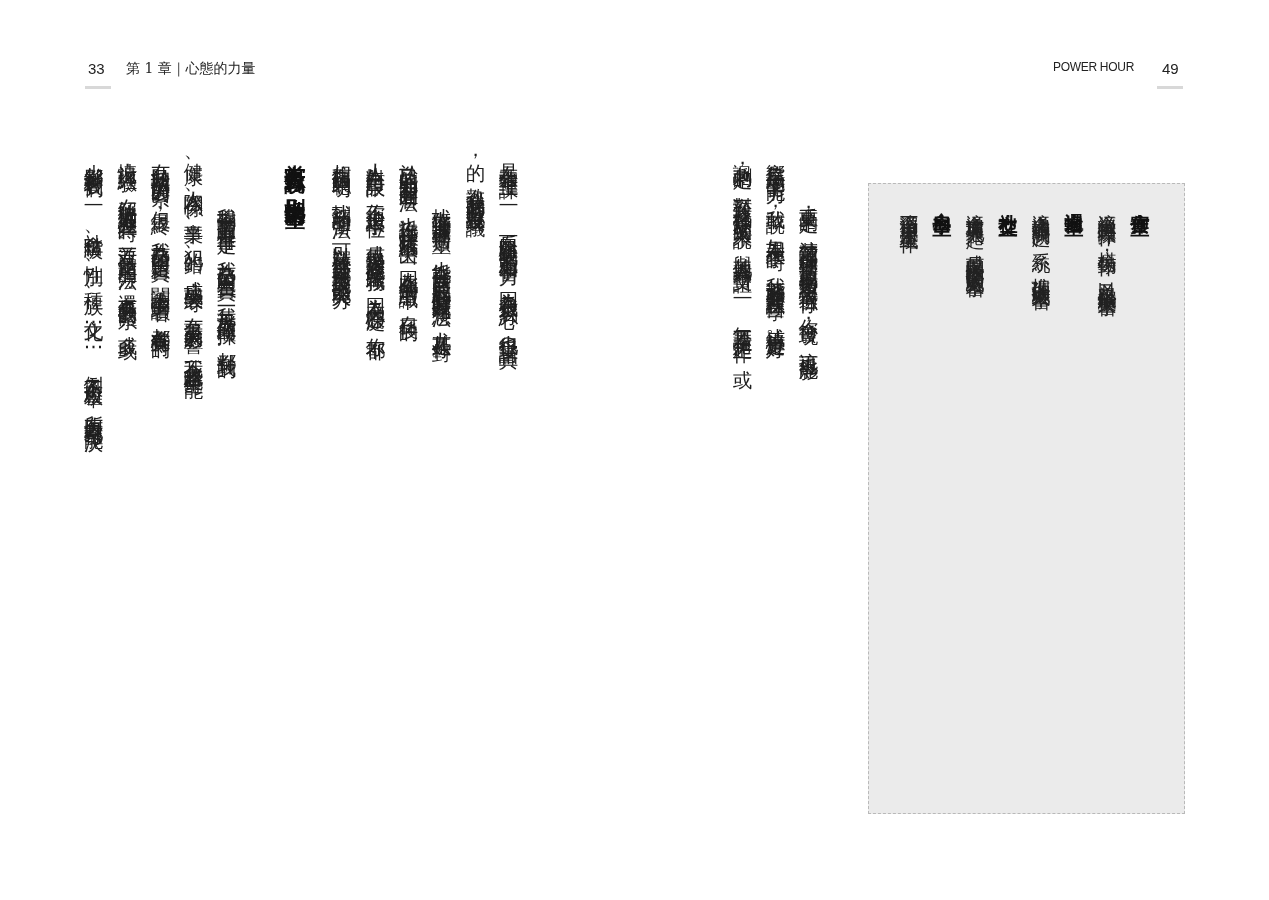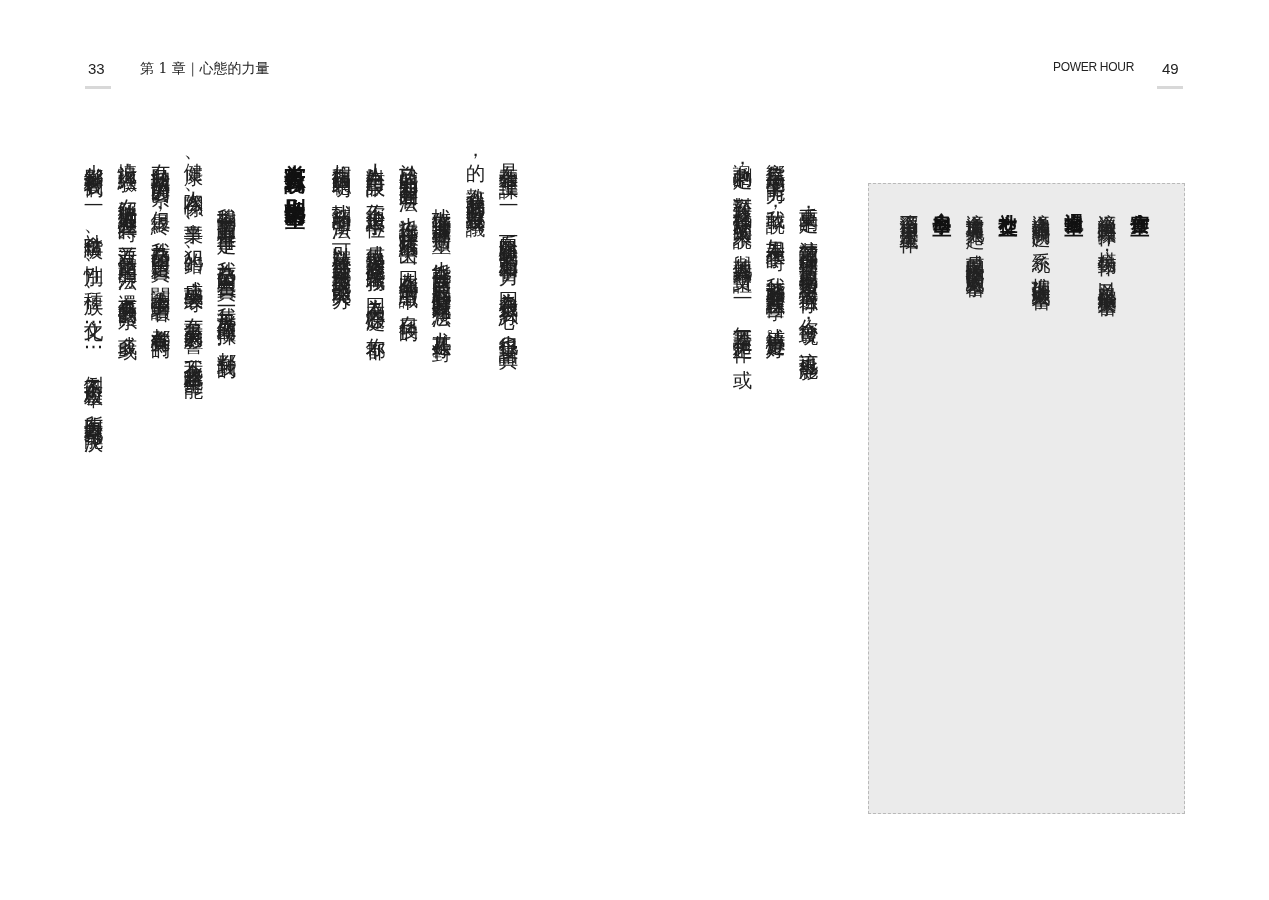--- a/index.html
+++ b/index.html
@@ -19,21 +19,21 @@
   .box { position:absolute; left:868px; top:183px; width:317px; height:631px; background:#ebebeb;
          border:1px dashed #b9b9b9; box-sizing:border-box; }
   .bcol { position:absolute; top:198px; writing-mode:vertical-rl; text-orientation:upright;
           font-family:"DejaVu Sans", sans-serif; font-size:19px; letter-spacing:2.2px; white-space:nowrap; color:#222; }
   .bcol.bold { font-weight:bold; color:#111; }
 </style>
 </head>
 <body>
 
 <div class="hdr hdr-num" style="left:88px;">33</div>
-<div class="hdr hdr-chapter" style="left:140px;">第 1 章｜心態的力量</div>
+<div class="hdr hdr-chapter" style="left:126px;">第 1 章｜心態的力量</div>
 <div class="hdr-bar" style="left:85px;"></div>
 
 <div class="hdr" style="left:1053px; letter-spacing:-0.3px;">POWER HOUR</div>
 <div class="hdr hdr-num" style="left:1162px;">49</div>
 <div class="hdr-bar" style="left:1157px;"></div>
 
 <div class="col" style="left:498px;">是在教室裡上課——反而會阻礙我的注意力和學習力。因為我很容易分心，也很愛講話（真</div>
 <div class="col" style="left:465px;">的，教過我的老師應該都沒異議）。</div>
 <div class="col indent" style="left:431px;">找出你適合哪一種學習類型，也能在發展自己的成長心態時顛覆既有想法，尤其是你對</div>
 <div class="col" style="left:398px;">於自己的能力和智商的看法。也許你在學校時成績不突出，因此在你的潛意識中，在日後的</div>

